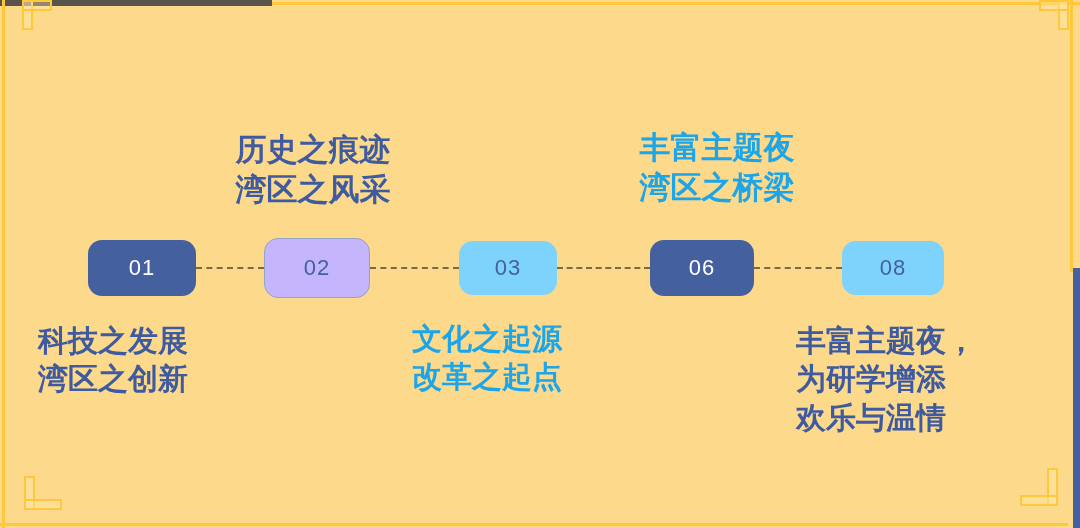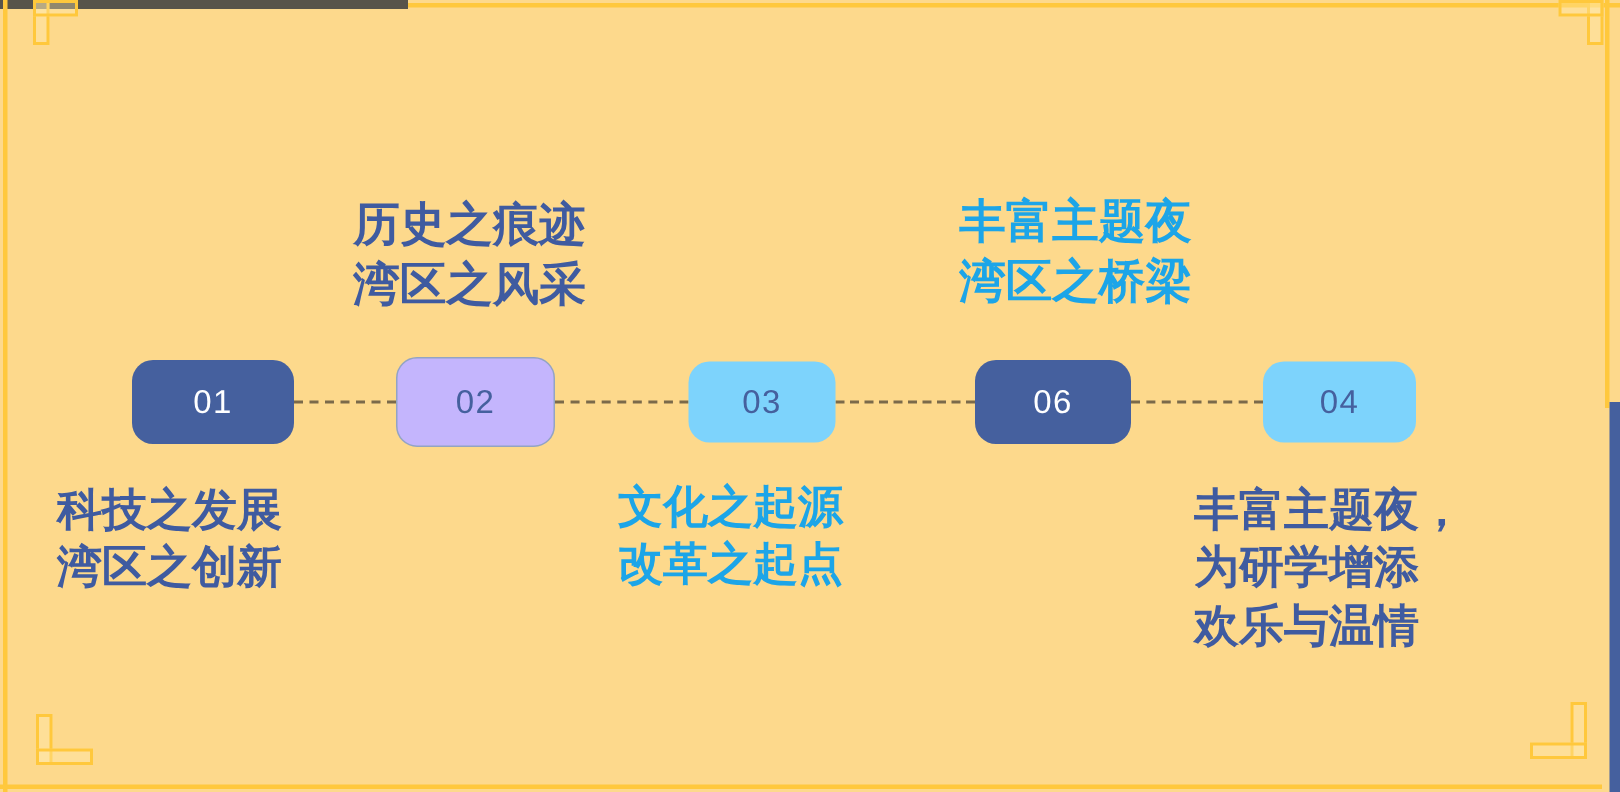--- a/index.html
+++ b/index.html
@@ -201,21 +201,21 @@
 
   <div class="timeline">
       <div class="connector" style="left: 196px; width: 68px;"></div>
       <div class="connector" style="left: 370px; width: 89px;"></div>
       <div class="connector" style="left: 557px; width: 93px;"></div>
       <div class="connector" style="left: 754px; width: 88px;"></div>
       <div class="node filled" style="left: 88px; width: 108px;">01</div>
       <div class="node outlined" style="left: 264px; width: 106px;">02</div>
       <div class="node muted" style="left: 459px; width: 98px;">03</div>
       <div class="node filled" style="left: 650px; width: 104px;">06</div>
-      <div class="node muted" style="left: 842px; width: 102px;">04</div>
+      <div class="node muted" style="left: 842px; width: 102px;">08</div>
     </div>
 
   <div class="caption cap-below dark" id="cap-reform">科技之发展
 湾区之创新</div>
 
   <div class="caption cap-below cyan" id="cap-cult">文化之起源
 改革之起点</div>
 
   <div class="caption cap-below dark" id="cap-theme">丰富主题夜，
 为研学增添

